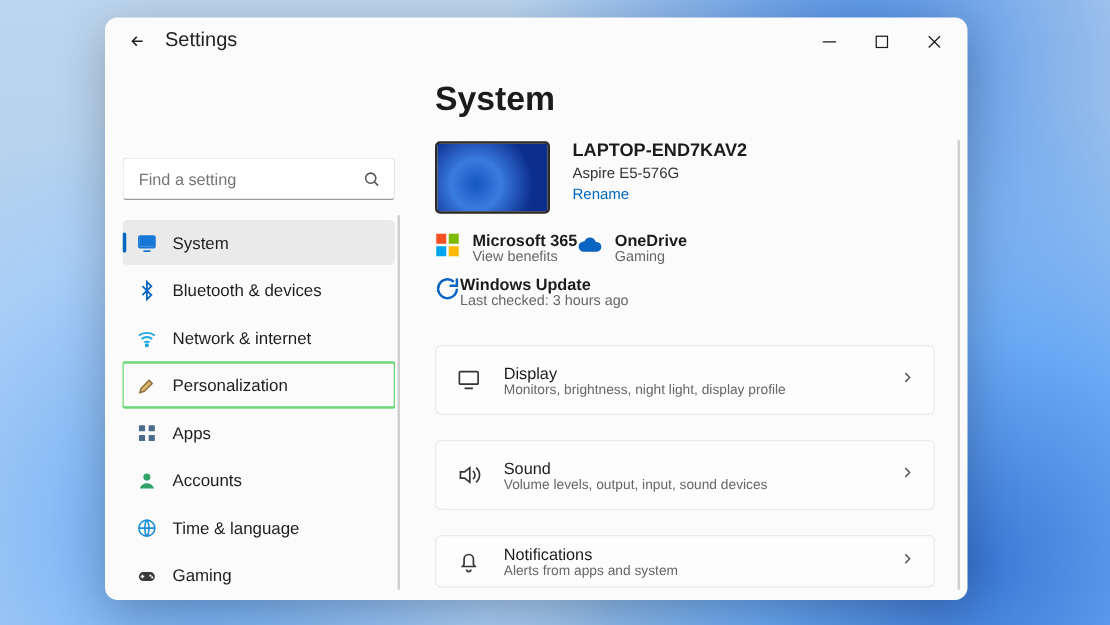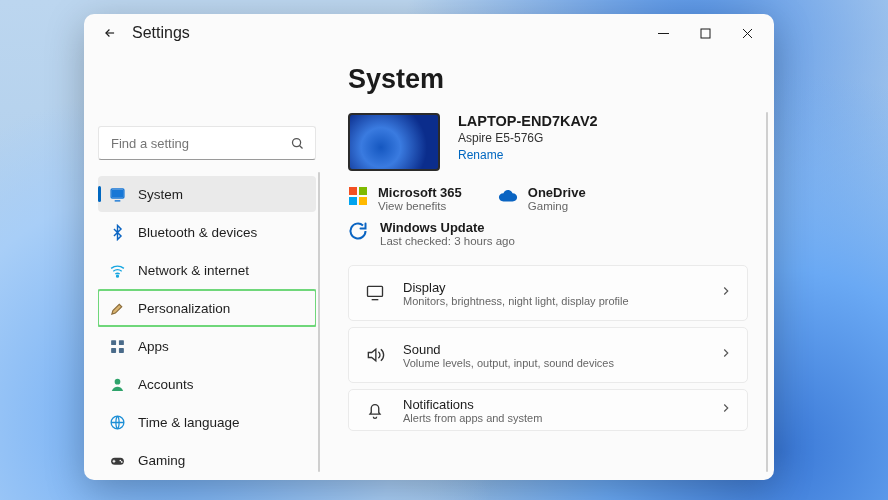--- a/index.html
+++ b/index.html
@@ -38,27 +38,27 @@
   .side-scroll { position:absolute; right:4px; top:120px; bottom:8px; width:2px; background:#cfcfcf; border-radius:1px; }
   .main { flex:1; padding:0 26px 0 24px; overflow:hidden; position:relative; }
   .main-scroll { position:absolute; right:6px; top:60px; bottom:8px; width:2px; background:#cfcfcf; border-radius:1px; }
   .h1 { font-size:27px; font-weight:600; color:#1b1b1b; margin:12px 0 18px 0; }
   .device { display:flex; gap:18px; align-items:flex-start; margin-bottom:14px; }
   .thumb { width:92px; height:58px; border-radius:4px; border:2px solid #2b2b2b;
     background: radial-gradient(circle at 35% 60%, #1557c0 0%, #3a7be0 30%, #0b2d8c 70%); }
   .devname { font-size:14.5px; font-weight:600; color:#1b1b1b; }
   .devmodel { font-size:12px; color:#333; margin-top:2px; }
   .rename { font-size:12px; color:#0067c0; margin-top:3px; cursor:pointer; display:inline-block; }
-  .services { display:flex; gap:36px; margin-bottom:8px; }
+  .services { display:flex; margin-bottom:8px; }
   .svc { display:flex; gap:10px; align-items:flex-start; }
   .svcicon { width:20px; height:20px; display:flex; align-items:center; justify-content:center; margin-top:1px; }
   .svcname { font-size:13px; font-weight:600; color:#1b1b1b; }
   .svcsub { font-size:11.5px; color:#666; }
-  .update { display:flex; gap:12px; align-items:flex-start; margin-bottom:18px; }
-  .cards { display:flex; flex-direction:column; gap:6px; }
+  .update { display:flex; gap:0; align-items:flex-start; margin-bottom:29px; }
+  .cards { display:flex; flex-direction:column; gap:20px; }
   .card { height:56px; background:#fdfdfd; border:1px solid #eaeaea; border-radius:5px; display:flex; align-items:center; padding:0 14px; cursor:pointer; }
   .card.short { height:42px; }
   .cicon { width:24px; display:flex; align-items:center; justify-content:center; margin-right:16px; }
   .cbody { flex:1; overflow:hidden; }
   .cname { font-size:13px; font-weight:500; color:#1b1b1b; }
   .csub { font-size:11px; color:#666; white-space:nowrap; overflow:hidden; text-overflow:ellipsis; }
   .chev { color:#555; }
 
   .ms365 { width:18px; height:18px; display:grid; grid-template:1fr 1fr/1fr 1fr; gap:1.5px; }
   .ms365 span:nth-child(1){background:#f25022;} .ms365 span:nth-child(2){background:#7fba00;}

